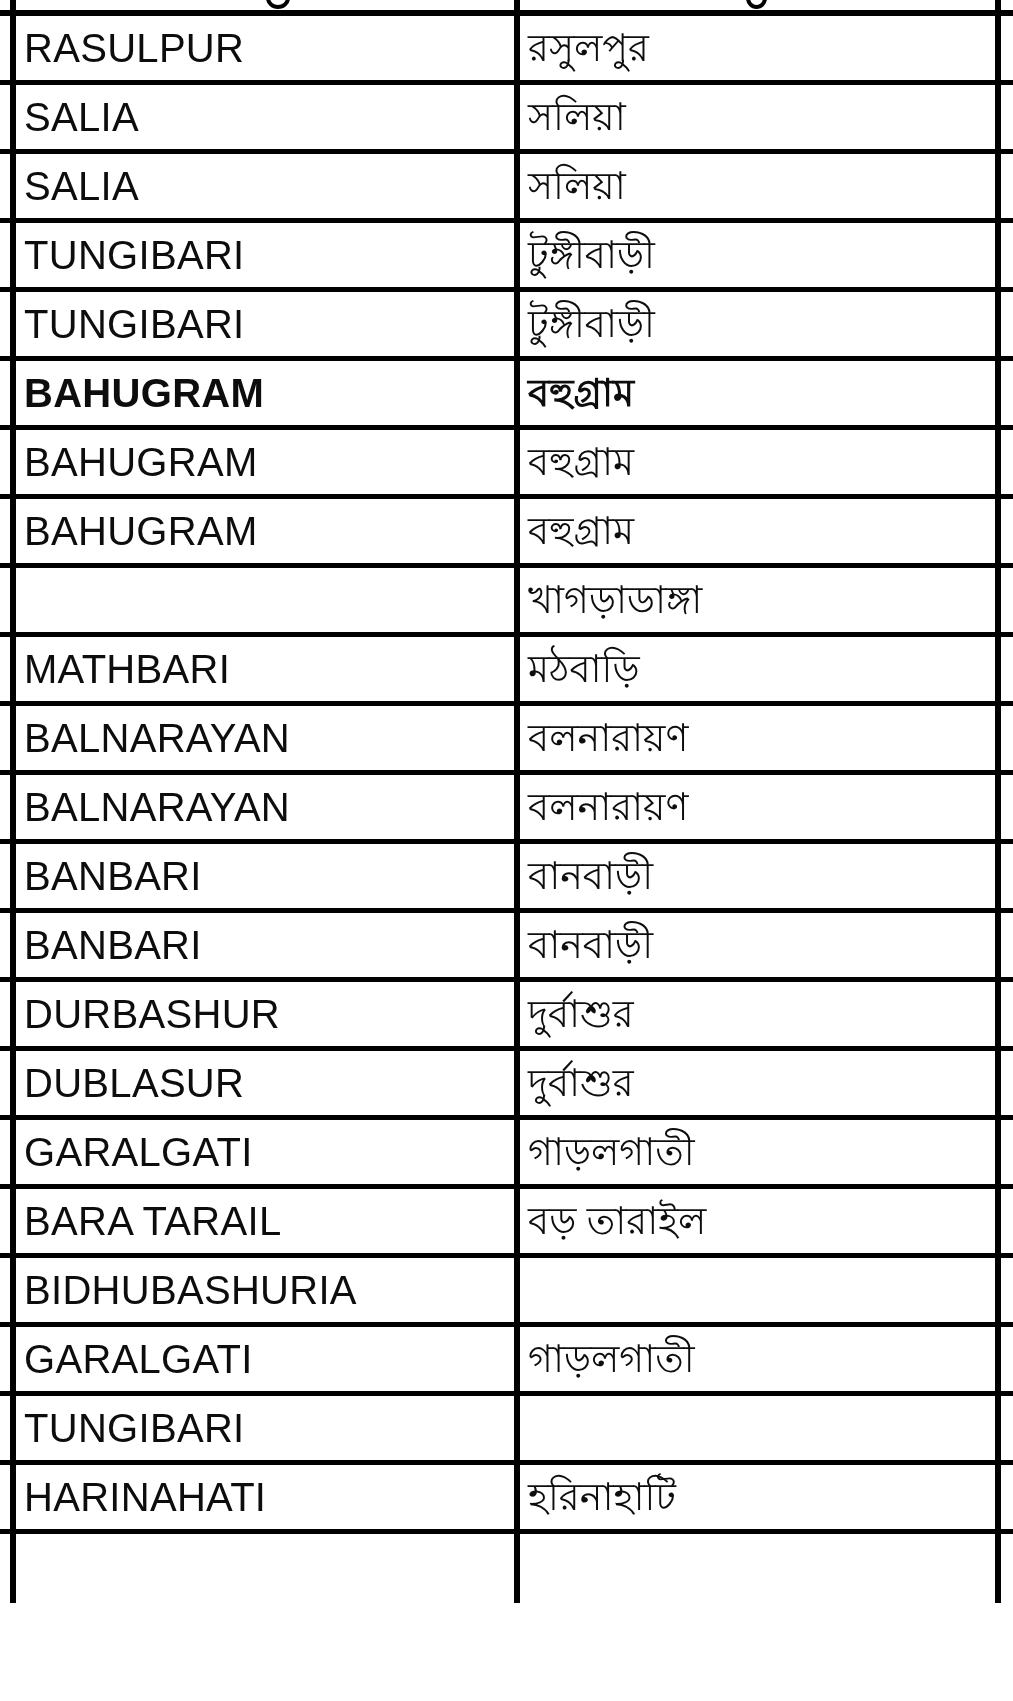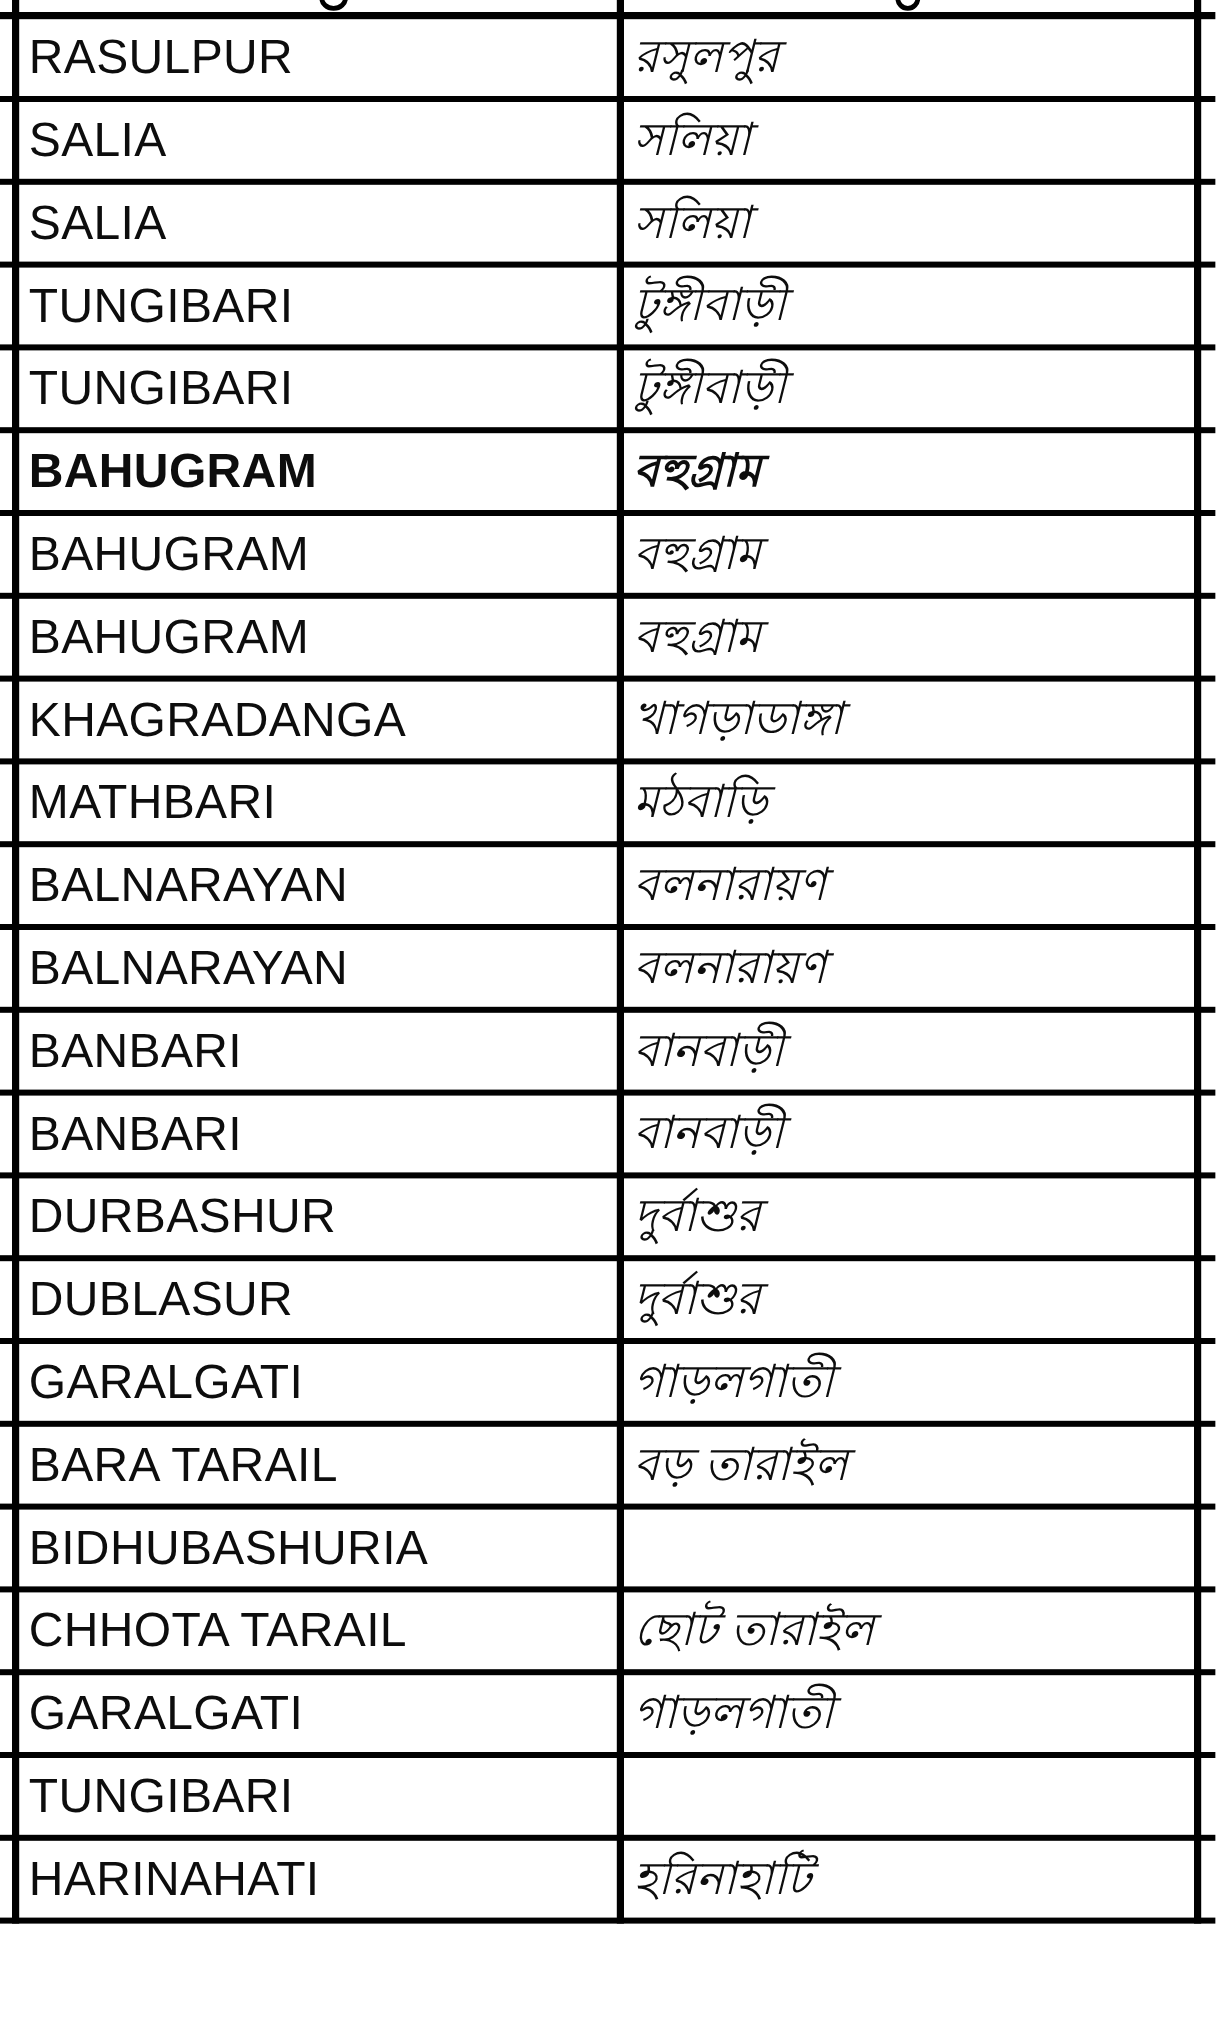--- a/index.html
+++ b/index.html
@@ -64,21 +64,20 @@
     color: var(--text-color, #0d0d0d);
   }
   .cell-en {
     left: 24px;
     font-size: 40px;
     letter-spacing: 0.3px;
   }
   .cell-bn {
     left: 528px;
     font-size: 38px;
-    font-style: italic;
   }
   .row.bold .cell { font-weight: 700; }
 
   
   .vline {
     position: absolute;
     top: 0;
     width: 6px;
     height: 1603px;
     background: var(--line-color, #000);
@@ -132,21 +131,20 @@
     <div class="cell cell-en">BAHUGRAM</div>
     <div class="cell cell-bn">বহুগ্রাম</div>
   </div>
 
   <div class="row">
     <div class="cell cell-en">BAHUGRAM</div>
     <div class="cell cell-bn">বহুগ্রাম</div>
   </div>
 
   <div class="row">
-    <div class="cell cell-en">KHAGRADANGA</div>
     <div class="cell cell-bn">খাগড়াডাঙ্গা</div>
   </div>
 
   <div class="row">
     <div class="cell cell-en">MATHBARI</div>
     <div class="cell cell-bn">মঠবাড়ি</div>
   </div>
 
   <div class="row">
     <div class="cell cell-en">BALNARAYAN</div>
@@ -185,24 +183,20 @@
 
   <div class="row">
     <div class="cell cell-bn">বড় তারাইল</div>
     <div class="cell cell-en">BARA TARAIL</div>
   </div>
 
   <div class="row">
     <div class="cell cell-en">BIDHUBASHURIA</div>
   </div>
 
-  <div class="row">
-    <div class="cell cell-en">CHHOTA TARAIL</div>
-    <div class="cell cell-bn">ছোট তারাইল</div>
-  </div>
 
   <div class="row">
     <div class="cell cell-en">GARALGATI</div>
     <div class="cell cell-bn">গাড়লগাতী</div>
   </div>
 
   <div class="row">
     <div class="cell cell-en">TUNGIBARI</div>
   </div>
 

